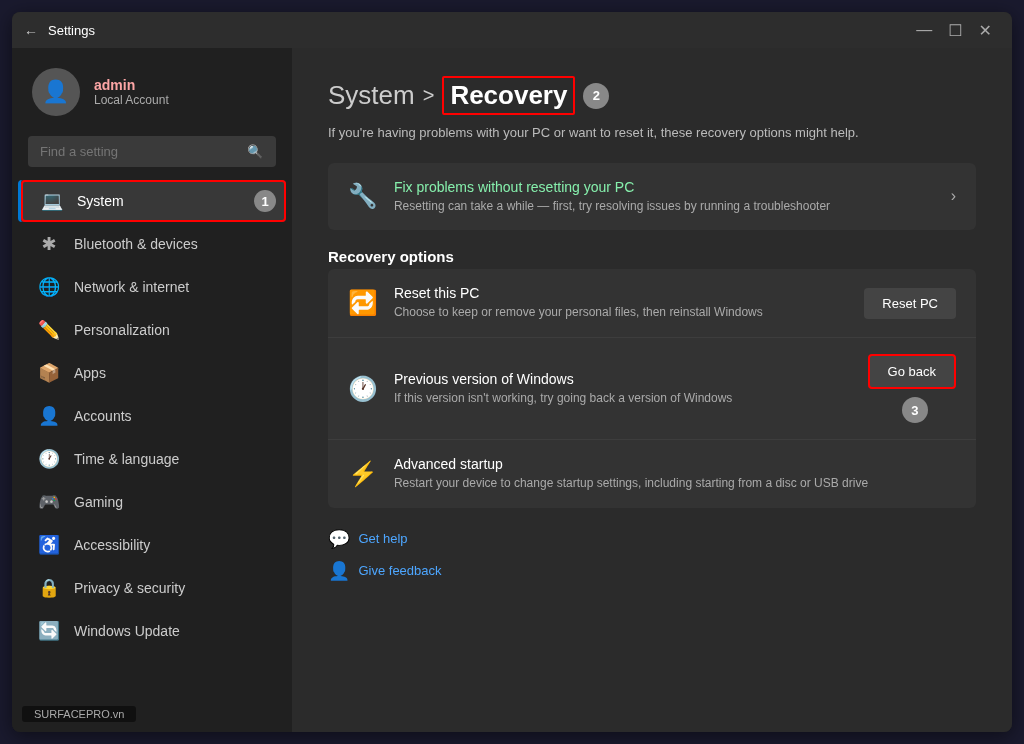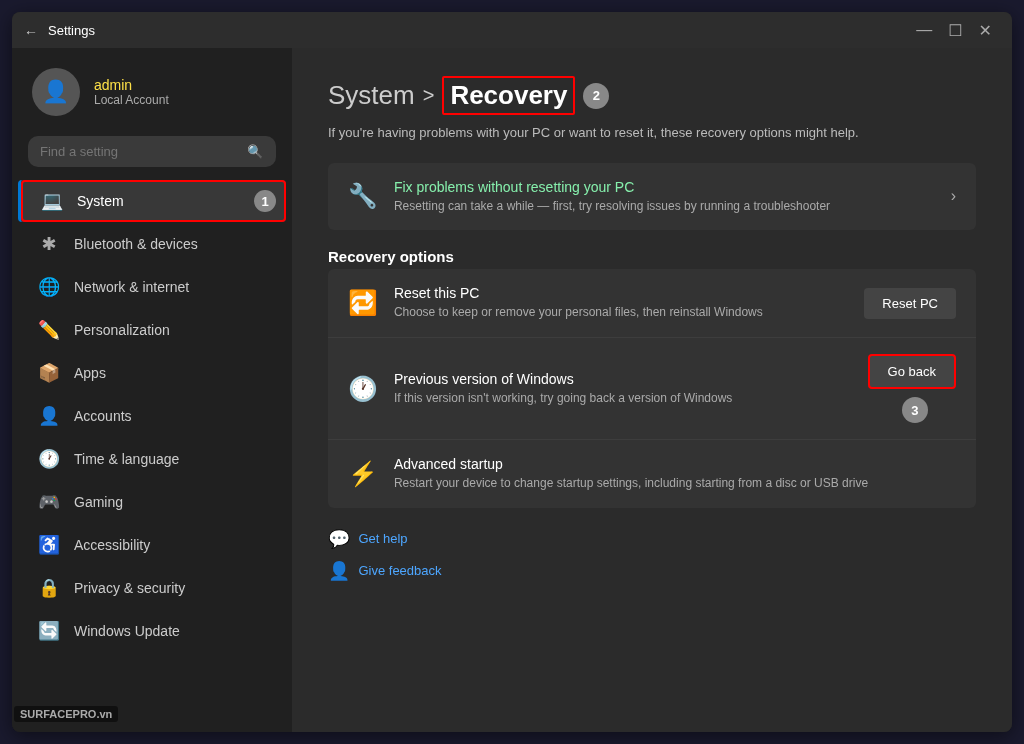--- a/index.html
+++ b/index.html
@@ -74,26 +74,26 @@
       border-radius: 50%;
       background: #555;
       display: flex;
       align-items: center;
       justify-content: center;
       color: #ccc;
       font-size: 22px;
       flex-shrink: 0;
     }
     .user-info { display: flex; flex-direction: column; }
-    .user-name { color: #fde047; font-size: 14px; font-weight: 400; }
+    .user-name { color: #fca5a5; font-size: 14px; font-weight: 700; }
     .user-role { color: #aaa; font-size: 12px; }
     .search-box {
       margin: 4px 16px 12px 16px;
       background: #3a3a3a;
-      border-radius: 10px;
+      border-radius: 4px;
       display: flex;
       align-items: center;
       padding: 8px 12px;
       gap: 8px;
     }
     .search-input {
       background: transparent;
       border: none;
       outline: none;
       color: #ccc;
@@ -225,26 +225,26 @@
       gap: 8px;
       color: #4da6ff;
       font-size: 13px;
       cursor: pointer;
       text-decoration: none;
     }
     .footer-icon { font-size: 18px; }
     .watermark {
       position: absolute;
       bottom: 10px;
-      left: 2px;
+      left: 10px;
       color: #aaa;
       font-size: 11px;
-      font-weight: 700;
+      font-weight: 400;
       background: rgba(0,0,0,0.5);
-      padding: 2px 6px;
+      padding: 2px 12px;
       border-radius: 3px;
     }
     .window-wrapper {
       position: relative;
       width: 1000px;
       height: 720px;
     }
     .titlebar-right {
       display: flex;
       height: 100%;

